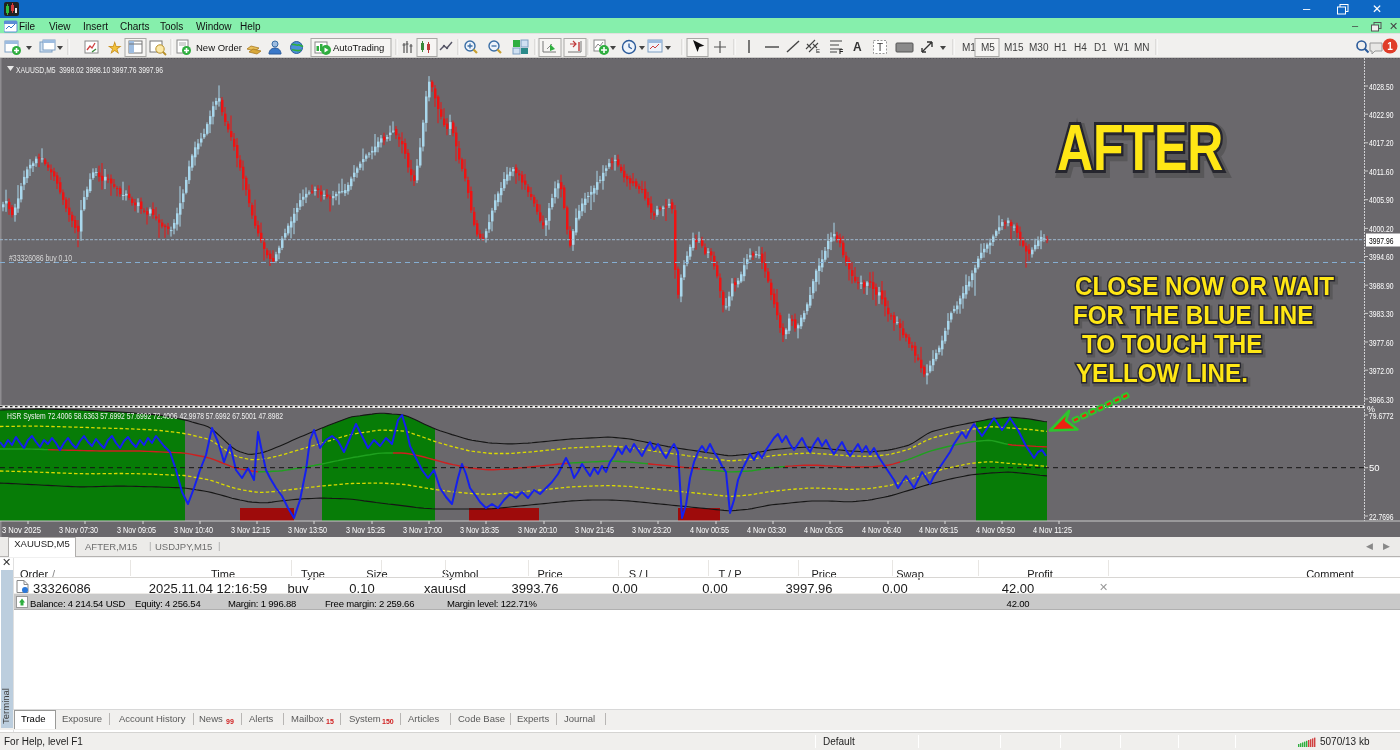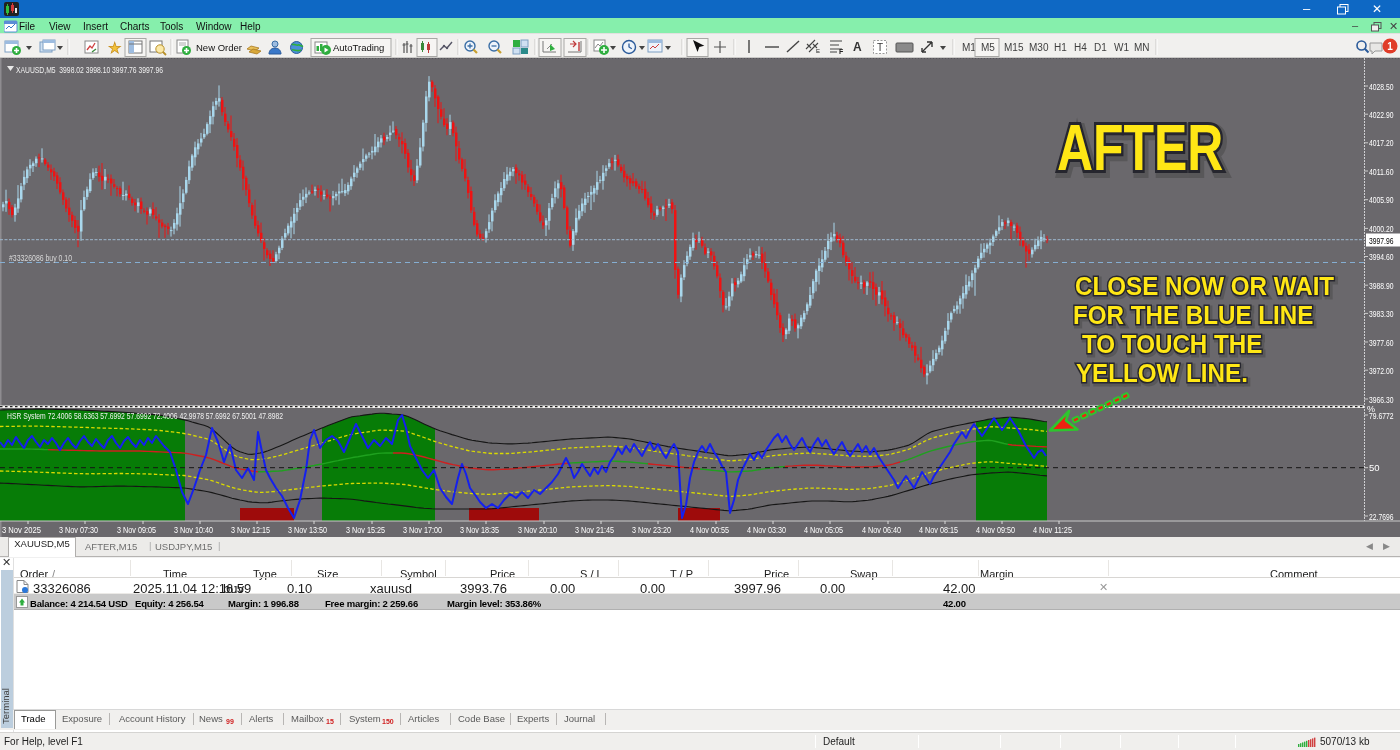--- a/index.html
+++ b/index.html
@@ -5,22 +5,22 @@
 body{font-family:"Liberation Sans",sans-serif;background:#f0f0f0;position:relative}
 #titlebar{position:absolute;left:0;top:0;width:1400px;height:18px;background:#0e68c4;color:#fff;font-size:10px}
 #titlebar .t{position:absolute;left:29px;top:2px;white-space:nowrap}
 #menubar{position:absolute;left:0;top:18px;width:1400px;height:16px;background:#86efac;font-size:10px;color:#111;border-bottom:1px solid #e2e1df}
 .mi{position:absolute;top:3px}
 .ssep{position:absolute;top:735px;width:1px;height:13px;background:#cfcecc;border-right:1px solid #fff}
 #tabbar{position:absolute;left:0;top:537px;width:1400px;height:20px;background:#ecebe9;border-bottom:1px solid #b5b3b1;font-size:9.5px;color:#6e6e6e}
 #terminal{position:absolute;left:0;top:558px;width:1400px;height:174px;background:#fff}
 .hdr{position:absolute;top:568px;font-size:11px;color:#1a1a1a}
 .cell{position:absolute;top:581px;font-size:13px;color:#1a1a1a}
-.bal{position:absolute;top:598px;font-size:9.5px;font-weight:bold;color:#000;letter-spacing:-0.2px}
-.ra{text-align:left}
+.bal{position:absolute;top:598px;font-size:9.5px;font-weight:normal;color:#000;letter-spacing:-0.2px}
+.ra{text-align:center}
 .btab{position:absolute;top:713px;font-size:9.5px;color:#5a5a5a}
 .bsep{position:absolute;top:713px;width:1px;height:12px;background:#b8b6b4}
 .red-n{color:#d02020;font-size:7px;font-weight:bold}
 </style></head>
 <body>
 <div id="titlebar">
     <svg style="position:absolute;left:4px;top:2px" width="15" height="14">
       <rect width="15" height="14" rx="2" fill="#222"></rect>
       <rect x="2" y="4" width="3" height="7" fill="#2fbf3f"></rect>
       <rect x="3" y="2" width="1" height="11" fill="#2fbf3f"></rect>
@@ -757,21 +757,21 @@
 <span class="hdr" style="left:52px;color:#888">/</span>
 <span class="hdr ra" style="left:163px;width:120px">Time</span>
 <span class="hdr ra" style="left:253px;width:120px">Type</span>
 <span class="hdr ra" style="left:317px;width:120px">Size</span>
 <span class="hdr ra" style="left:400px;width:120px">Symbol</span>
 <span class="hdr ra" style="left:490px;width:120px">Price</span>
 <span class="hdr ra" style="left:580px;width:120px">S / L</span>
 <span class="hdr ra" style="left:670px;width:120px">T / P</span>
 <span class="hdr ra" style="left:764px;width:120px">Price</span>
 <span class="hdr ra" style="left:850px;width:120px">Swap</span>
-<span class="hdr ra" style="left:980px;width:120px">Margin</span>
+<span class="hdr ra" style="left:980px;width:120px">Profit</span>
 <span class="hdr ra" style="left:1270px;width:120px">Comment</span>
 <div style="position:absolute;left:14px;top:577px;width:1386px;height:1px;background:#d8d6d3"></div>
 <div style="position:absolute;left:130px;top:560px;width:1px;height:16px;background:#e8e6e3"></div>
 <div style="position:absolute;left:291px;top:560px;width:1px;height:16px;background:#e8e6e3"></div>
 <div style="position:absolute;left:381px;top:560px;width:1px;height:16px;background:#e8e6e3"></div>
 <div style="position:absolute;left:445px;top:560px;width:1px;height:16px;background:#e8e6e3"></div>
 <div style="position:absolute;left:528px;top:560px;width:1px;height:16px;background:#e8e6e3"></div>
 <div style="position:absolute;left:618px;top:560px;width:1px;height:16px;background:#e8e6e3"></div>
 <div style="position:absolute;left:708px;top:560px;width:1px;height:16px;background:#e8e6e3"></div>
 <div style="position:absolute;left:798px;top:560px;width:1px;height:16px;background:#e8e6e3"></div>
@@ -798,21 +798,21 @@
 <div style="position:absolute;left:14px;top:593px;width:1386px;height:1px;background:#eceae7"></div>
 <div style="position:absolute;left:14px;top:594px;width:1386px;height:16px;background:#c9c9c9;border-bottom:1px solid #b0b0b0"></div>
 <svg style="position:absolute;left:16px;top:596px" width="12" height="12">
     <rect x="0.5" y="0.5" width="11" height="11" fill="#fff" stroke="#999"></rect>
     <path d="M6 2.5l3 4H7.5v3h-3v-3H3z" fill="#2fae3f"></path>
   </svg>
 <span class="bal" style="left:30px">Balance: 4 214.54 USD</span>
 <span class="bal" style="left:135px">Equity: 4 256.54</span>
 <span class="bal" style="left:228px">Margin: 1 996.88</span>
 <span class="bal" style="left:325px">Free margin: 2 259.66</span>
-<span class="bal" style="left:447px">Margin level: 353.86%</span>
+<span class="bal" style="left:447px">Margin level: 122.71%</span>
 <span class="bal ra" style="left:943px;width:150px">42.00</span>
 <div style="position:absolute;left:0;top:709px;width:1400px;height:21px;background:#f1f0ee;border-top:1px solid #d8d8d8"></div>
 <div style="position:absolute;left:14px;top:710px;width:42px;height:19px;background:#fff;border:1px solid #9a9a98;border-bottom:none"></div>
 <span class="btab" style="left:21px;color:#000">Trade</span>
 <span class="btab" style="left:62px">Exposure</span>
 <span class="btab" style="left:119px">Account History</span>
 <span class="btab" style="left:199px">News</span>
 <span class="red-n" style="position:absolute;left:226px;top:718px">99</span>
 <span class="btab" style="left:249px">Alerts</span>
 <span class="btab" style="left:291px">Mailbox</span>

